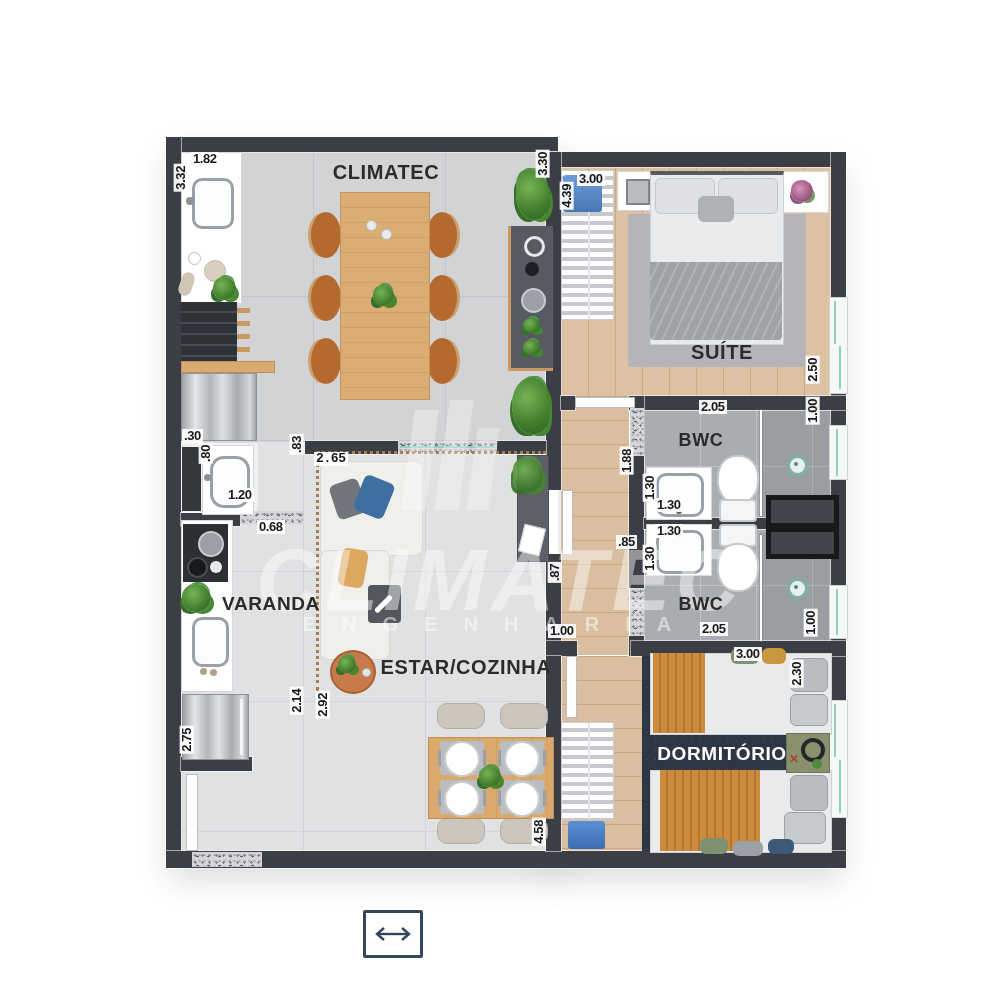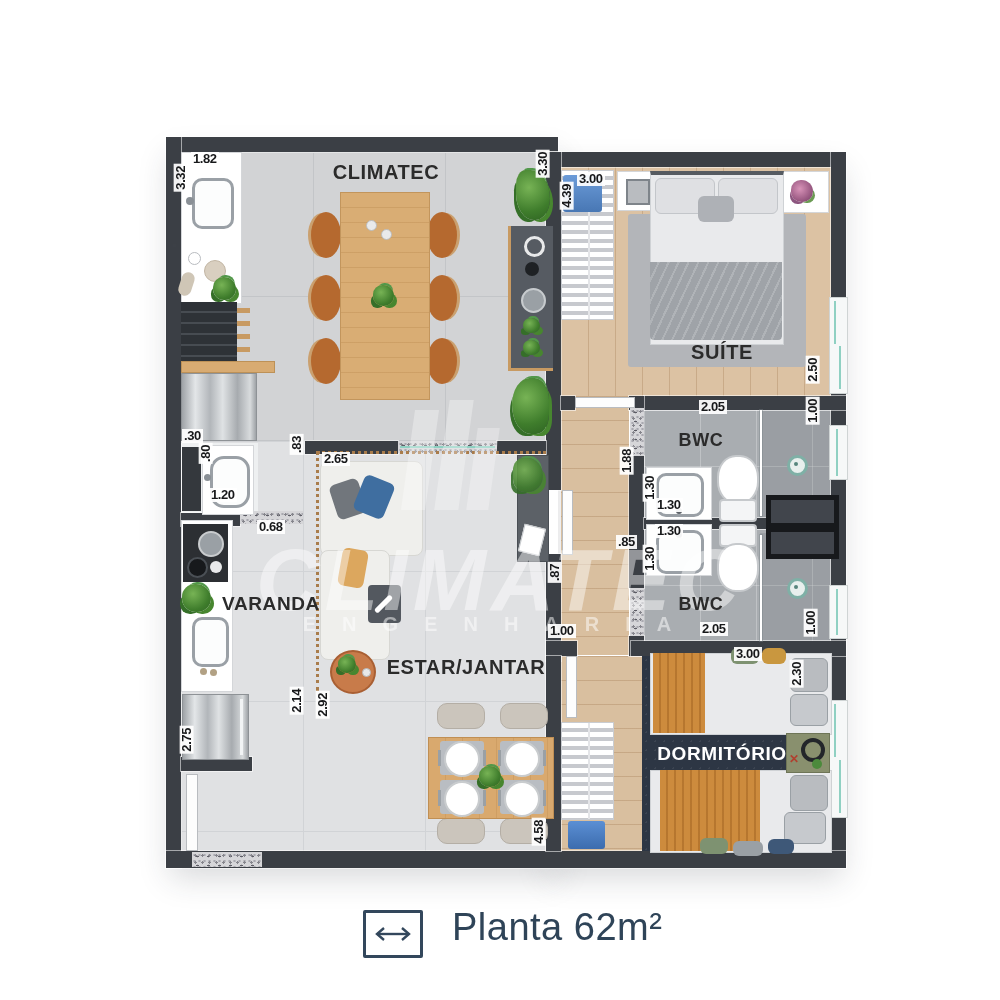--- a/index.html
+++ b/index.html
@@ -299,21 +299,20 @@
   <div class="wm" style="left:50%;top:624px;transform:translate(-50%,-50%);font-size:20px;font-weight:600;letter-spacing:26px;color:rgba(255,255,255,.5);">ENGENHARIA</div>
 
   <div id="caption">
     <div id="cap-box">
       <svg width="40" height="20" viewBox="0 0 40 20" style="position:absolute;left:7px;top:11px;">
         <line x1="4" y1="10" x2="36" y2="10" stroke="#33475c" stroke-width="2.4"></line>
         <path d="M11 4 L4 10 L11 16" fill="none" stroke="#33475c" stroke-width="2.4"></path>
         <path d="M29 4 L36 10 L29 16" fill="none" stroke="#33475c" stroke-width="2.4"></path>
       </svg>
     </div>
-    <div id="cap-text">Planta 62m²</div>
   </div>
 
 <span class="dim" style="left: 191px; top: 152px;">1.82</span>
     <span class="dim v" style="left: 174px; top: 164px;">3.32</span>
     <span class="dim v" style="left: 536px; top: 150px;">3.30</span>
     <span class="dim" style="left: 577px; top: 172px;">3.00</span>
     <span class="dim v" style="left: 560px; top: 182px;">4.39</span>
     <span class="dim v" style="left: 806px; top: 356px;">2.50</span>
     <span class="dim" style="left: 699px; top: 400px;">2.05</span>
     <span class="dim v" style="left: 806px; top: 397px;">1.00</span>
@@ -322,30 +321,30 @@
     <span class="dim" style="left: 655px; top: 498px;">1.30</span>
     <span class="dim" style="left: 655px; top: 524px;">1.30</span>
     <span class="dim" style="left: 616px; top: 535px;">.85</span>
     <span class="dim v" style="left: 643px; top: 545px;">1.30</span>
     <span class="dim" style="left: 700px; top: 622px;">2.05</span>
     <span class="dim v" style="left: 804px; top: 609px;">1.00</span>
     <span class="dim" style="left: 734px; top: 647px;">3.00</span>
     <span class="dim v" style="left: 790px; top: 660px;">2.30</span>
     <span class="dim" style="left: 182px; top: 429px;">.30</span>
     <span class="dim v" style="left: 199px; top: 443px;">.80</span>
-    <span class="dim" style="left: 209px; top: 488px;">1.20</span>
+    <span class="dim" style="left: 226px; top: 488px;">1.20</span>
     <span class="dim" style="left: 257px; top: 520px;">0.68</span>
     <span class="dim v" style="left: 290px; top: 434px;">.83</span>
-    <span class="dim" style="left: 322px; top: 452px;">2.65</span>
+    <span class="dim" style="left: 314px; top: 452px; font-family: Liberation Mono, monospace;">2.65</span>
     <span class="dim v" style="left: 290px; top: 687px;">2.14</span>
     <span class="dim v" style="left: 316px; top: 691px;">2.92</span>
     <span class="dim v" style="left: 548px; top: 562px;">.87</span>
     <span class="dim" style="left: 548px; top: 624px;">1.00</span>
     <span class="dim v" style="left: 180px; top: 726px;">2.75</span>
     <span class="dim v" style="left: 532px; top: 818px;">4.58</span>
     <span class="room-label" style="left: 386px; top: 172px; font-size: 20px; color: rgb(43, 43, 43);">CLIMATEC</span>
     <span class="room-label" style="left: 722px; top: 352px; font-size: 20px; color: rgb(43, 43, 43);">SUÍTE</span>
     <span class="room-label" style="left: 701px; top: 440px; font-size: 18px; color: rgb(43, 43, 43);">BWC</span>
     <span class="room-label" style="left: 701px; top: 604px; font-size: 18px; color: rgb(43, 43, 43);">BWC</span>
     <span class="room-label" style="left: 722px; top: 754px; font-size: 19px; color: rgb(255, 255, 255);">DORMITÓRIO</span>
-    <span class="room-label" style="left: 466px; top: 667px; font-size: 20px; color: rgb(43, 43, 43);">ESTAR/JANTAR</span>
+    <span class="room-label" style="left: 466px; top: 667px; font-size: 20px; color: rgb(43, 43, 43);">ESTAR/COZINHA</span>
     <span class="room-label" style="left: 271px; top: 604px; font-size: 19px; color: rgb(43, 43, 43);">VARANDA</span>
   </div>
 
 </body></html>

